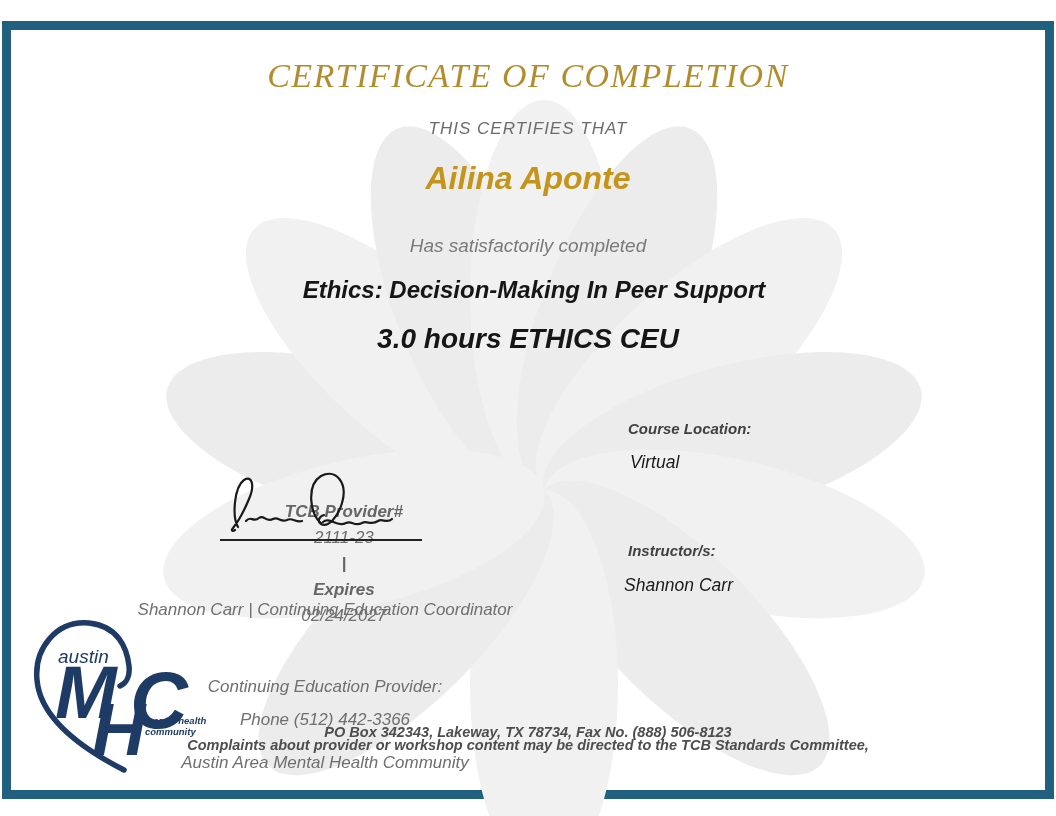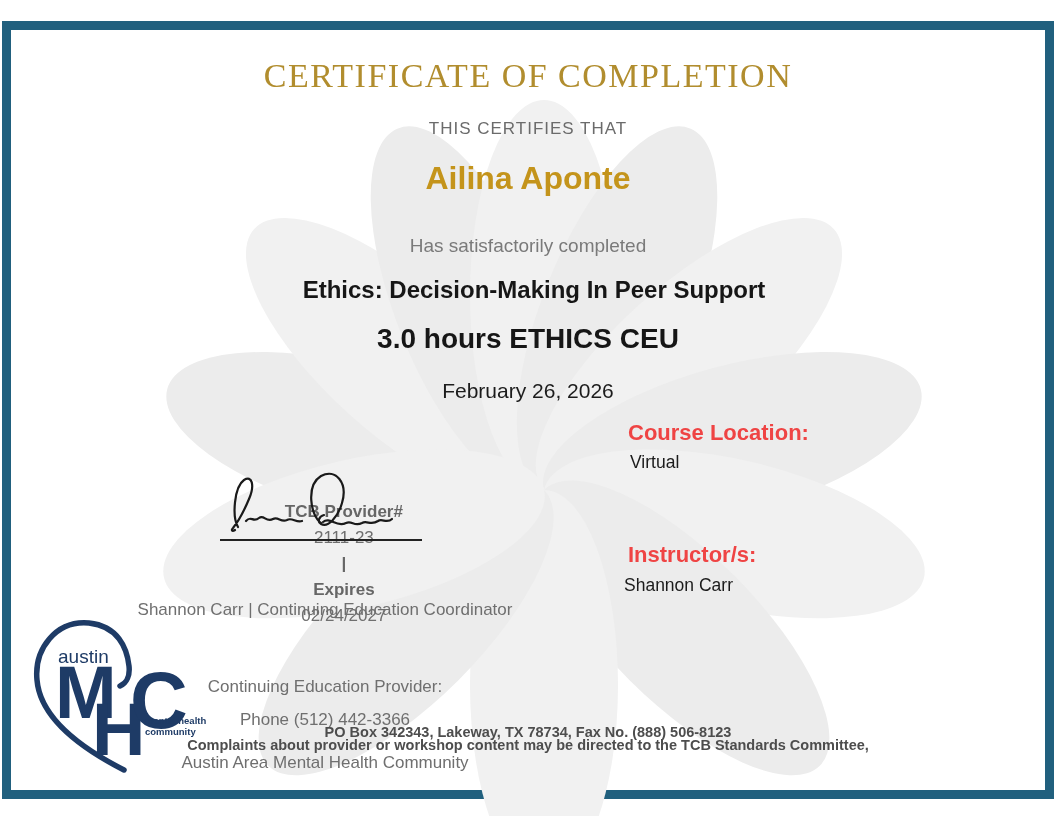--- a/index.html
+++ b/index.html
@@ -13,38 +13,38 @@
     --footer-gray:#4D4D4D;
     --watermark-gray:#ECECEC;
   }
   *{margin:0;padding:0;box-sizing:border-box;}
   html,body{width:1056px;height:816px;overflow:hidden;background:#ffffff;
     font-family:"Liberation Sans","DejaVu Sans",sans-serif;}
   .page{position:relative;width:1056px;height:816px;background:#ffffff;}
   .frame{position:absolute;left:2px;top:21px;width:1052px;height:778px;
     border:9px solid var(--border-teal);background:#ffffff;}
   .watermark{position:absolute;left:11px;top:30px;z-index:0;}
-  .content{position:absolute;inset:0;z-index:1;}
+  .content{position:absolute;inset:0;z-index:1;font-style:italic;}
   .centered{position:absolute;left:0;width:1056px;text-align:center;}
   .cert-title{top:57px;font-family:"Liberation Serif","DejaVu Serif",serif;
     font-size:34px;letter-spacing:1.5px;color:var(--title-gold);font-weight:400;}
   .certifies{top:119px;font-size:17px;letter-spacing:1px;color:#6B6B6B;}
   .recipient{top:160px;font-size:32px;font-weight:600;color:var(--name-gold);}
   .completed{top:235px;font-size:19px;color:#7A7A7A;}
   .course{top:276px;font-size:24px;font-weight:700;color:var(--dark-text);padding-left:12px;}
   .hours{top:323px;font-size:28px;font-weight:700;color:var(--dark-text);}
   .date{top:379px;font-size:21px;color:#1c1c1c;}
   .left-col{position:absolute;left:85px;top:421px;width:480px;text-align:center;
     font-size:17px;color:var(--gray-text);line-height:26px;white-space:pre-wrap;}
   .left-col .b{font-weight:700;color:var(--gray-label);}
   .sig-block{position:absolute;left:85px;top:546px;width:480px;text-align:center;
     font-size:17px;color:var(--gray-text);line-height:25.5px;white-space:pre-wrap;}
   .signature{position:absolute;left:224px;top:471px;}
   .sig-line{position:absolute;left:220px;top:539px;width:202px;height:2px;background:#222;}
-  .rc-label{position:absolute;font-size:22px;font-weight:700;color:#ef4444;}
+  .rc-label{position:absolute;font-size:15px;font-weight:700;color:#404040;}
   .rc-value{position:absolute;font-size:17.5px;color:#1b1b1b;}
   .loc-label{left:628px;top:420px;}
   .loc-value{left:630px;top:452px;}
   .ins-label{left:628px;top:542px;}
   .ins-value{left:624px;top:575px;}
   .logo{position:absolute;left:25px;top:612px;}
   .footer-1{top:737px;font-size:14.5px;font-weight:700;color:var(--footer-gray);}
   .footer-2{top:724px;font-size:14.5px;font-weight:700;color:var(--footer-gray);}
 </style>
 </head>
@@ -78,21 +78,20 @@
     <div class="centered certifies">THIS CERTIFIES THAT</div>
 
     <div class="centered recipient">Ailina Aponte</div>
 
     <div class="centered completed">Has satisfactorily completed</div>
 
     <div class="centered course">Ethics: Decision-Making In Peer Support</div>
 
     <div class="centered hours">3.0 hours ETHICS CEU</div>
 
-    <div class="centered date">February 26, 2026</div>
 
     <div class="left-col">
       <div>
         <span class="b">TCB Provider#</span>
         <span>2111-23</span>
         <span class="b">|</span>
         <span class="b">Expires</span>
         <span>02/24/2027</span>
       </div>
       <div>Phone (512) 442-3366</div>

